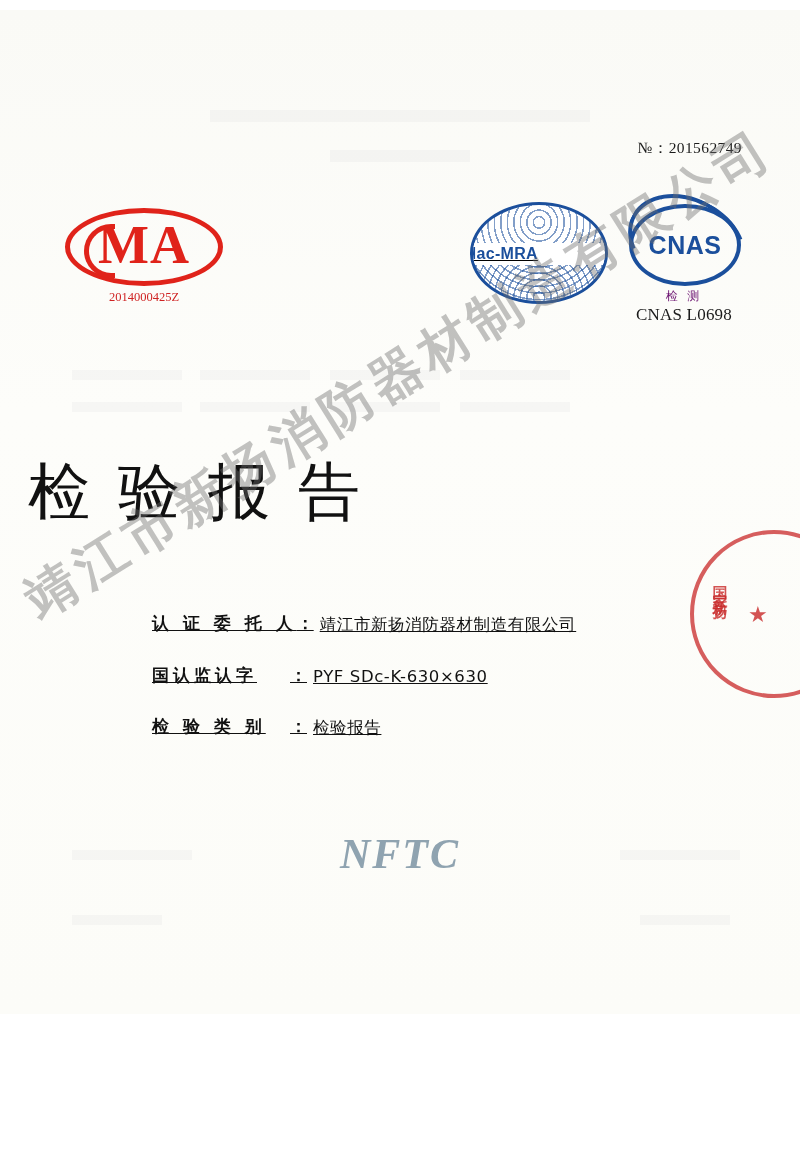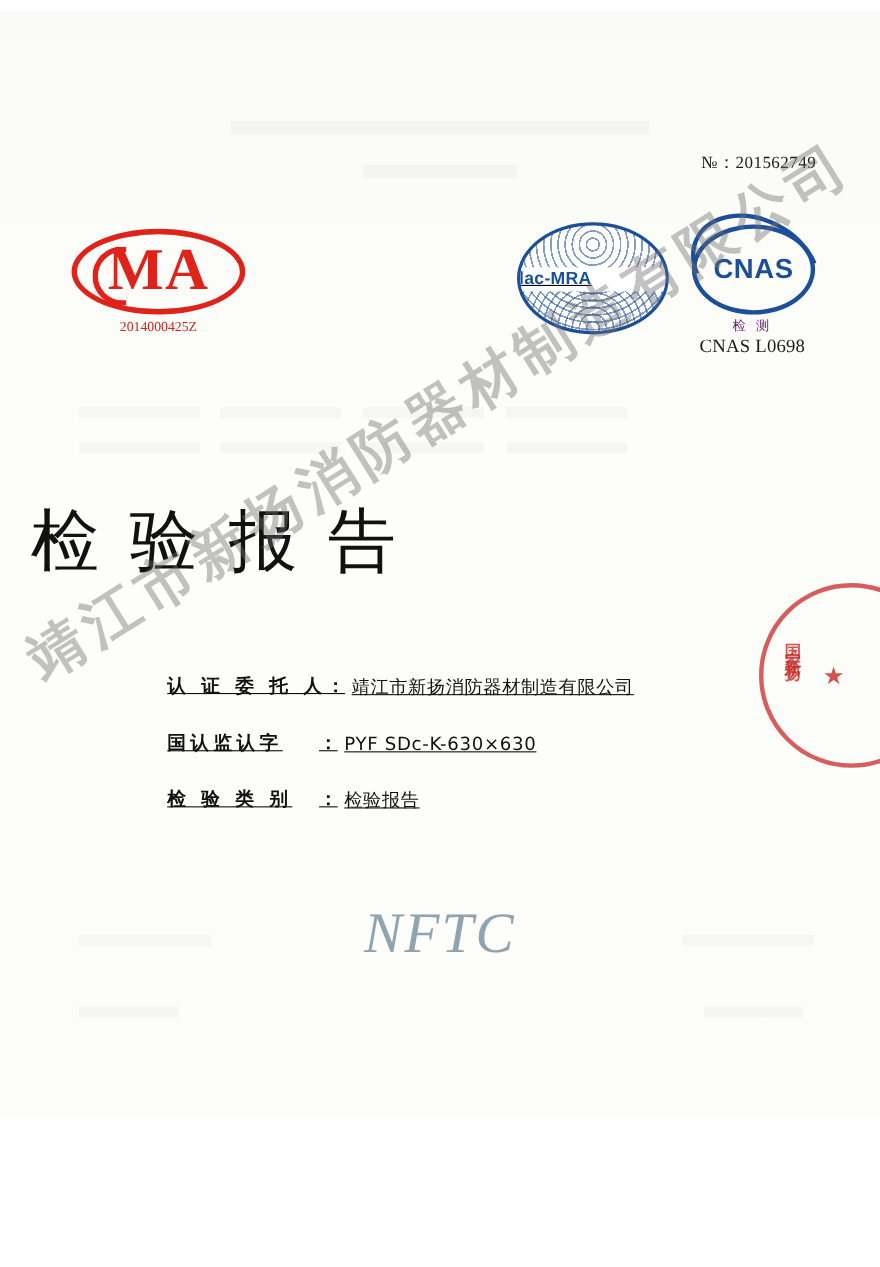--- a/index.html
+++ b/index.html
@@ -241,22 +241,22 @@
   }
 
   
   .nftc {
     position: absolute;
     bottom: 136px;
     left: 0; right: 0;
     text-align: center;
     font-family: "Liberation Serif", "DejaVu Serif", serif;
     font-style: italic;
-    font-weight: normal;
-    font-size: 52px;
+    font-weight: bold;
+    font-size: 42px;
     letter-spacing: 2px;
     color: #8fa3b0;
   }
   .footer-org {
     position: absolute;
     bottom: 82px;
     left: 0; right: 0;
     text-align: center;
     font-family: "DejaVu Sans", sans-serif;
     font-weight: bold;

